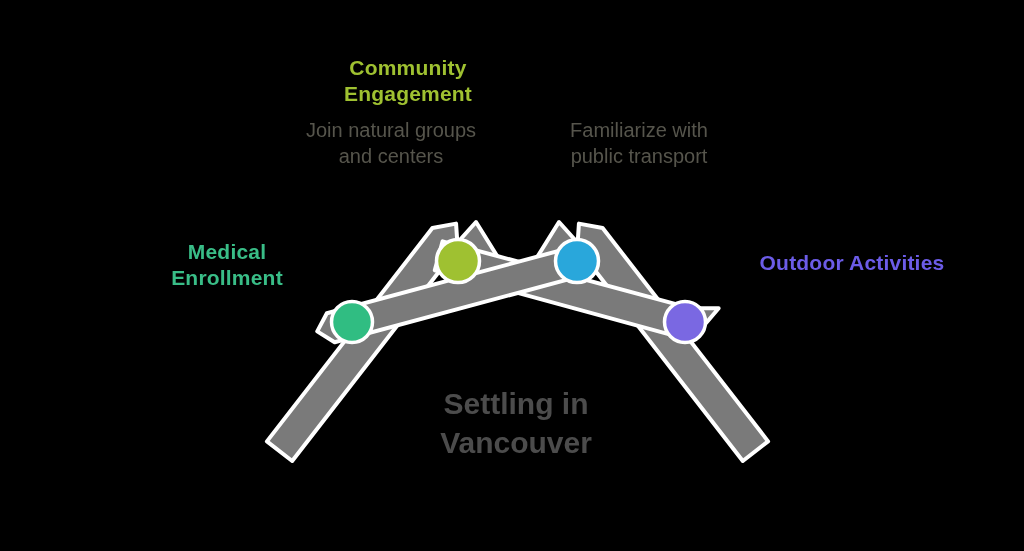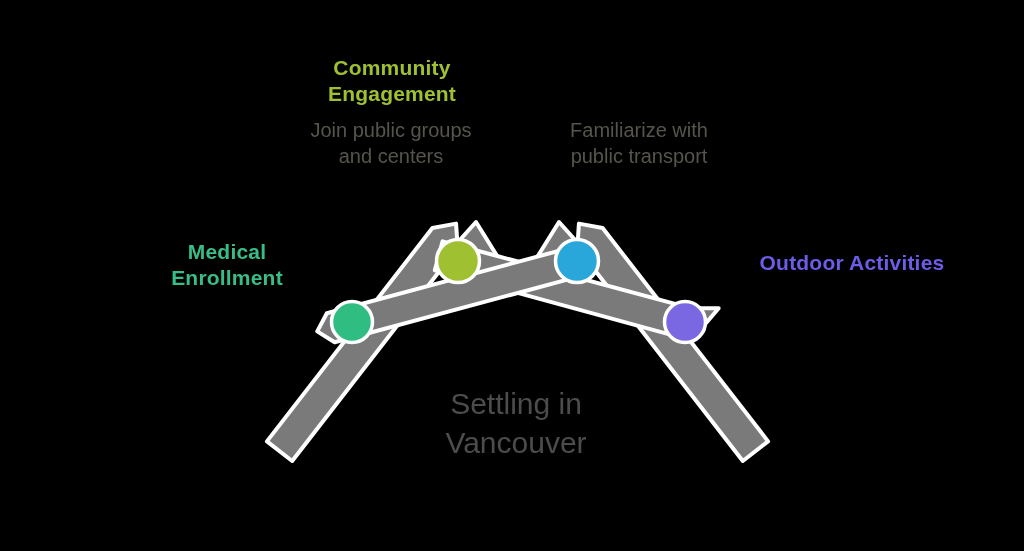--- a/index.html
+++ b/index.html
@@ -30,21 +30,21 @@
     font-size: 21px;
     line-height: 26px;
     letter-spacing: 0.2px;
   }
   .subtitle {
     font-weight: 400;
     font-size: 20px;
     line-height: 26px;
   }
   .main-title {
-    font-weight: 400;
+    font-weight: 700;
     font-size: 30px;
     line-height: 39px;
   }
 </style>
 </head>
 <body>
 
 <div id="stage" style="background: rgb(0, 0, 0);">
 
   <svg id="ribbon-svg" width="1024" height="551" viewBox="0 0 1024 551">
@@ -65,23 +65,23 @@
     <g transform="translate(352,322) rotate(-15.05)">
       <path d="M -36 0 L -22 -15 L 242 -15 L 242 15 L -22 15 Z" stroke="#ffffff" stroke-width="4" stroke-linejoin="round" fill="#7a7a7a"></path>
     </g>
 
     <circle cx="352" cy="322" r="20.5" stroke="#ffffff" stroke-width="3.5" fill="#30bd82"></circle>
     <circle cx="458" cy="261" r="21.5" stroke="#ffffff" stroke-width="3.5" fill="#9fc131"></circle>
     <circle cx="577" cy="261" r="21.5" stroke="#ffffff" stroke-width="3.5" fill="#29a7db"></circle>
     <circle cx="685" cy="322" r="20.5" stroke="#ffffff" stroke-width="3.5" fill="#7a68e2"></circle>
   </svg>
 
-  <div class="txt heading" style="left: 272px; top: 55px; width: 240px; color: rgb(159, 193, 49);">Community
+  <div class="txt heading" style="left: 288px; top: 55px; width: 240px; color: rgb(159, 193, 49);">Community
 Engagement</div>
-  <div class="txt subtitle" style="left: 271px; top: 117px; width: 240px; color: rgb(86, 85, 76);">Join public groups
+  <div class="txt subtitle" style="left: 271px; top: 117px; width: 240px; color: rgb(86, 85, 76);">Join natural groups
 and centers</div>
 
   <div class="txt heading" style="left: 107px; top: 239px; width: 240px; color: rgb(57, 189, 135);">Medical
 Enrollment</div>
 
   <div class="txt subtitle" style="left: 519px; top: 117px; width: 240px; color: rgb(86, 85, 76);">Familiarize with
 public transport</div>
 
   <div class="txt heading" style="left: 732px; top: 250px; width: 240px; color: rgb(108, 92, 231);">Outdoor Activities</div>
 

